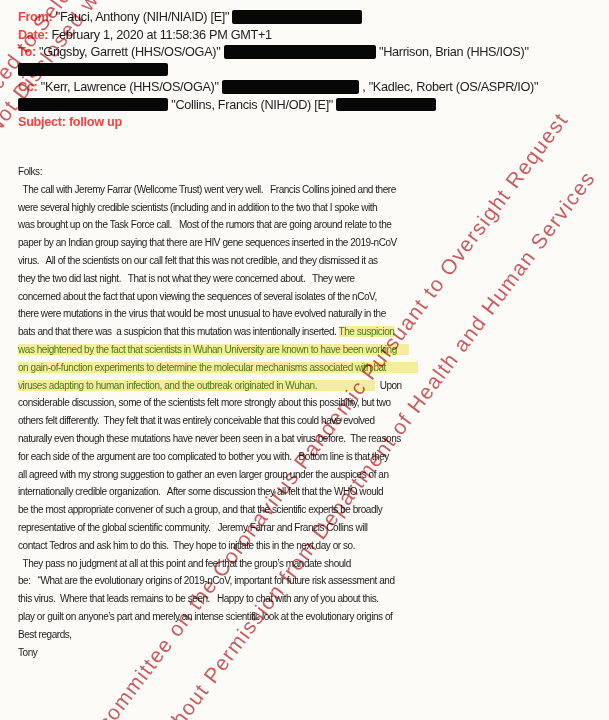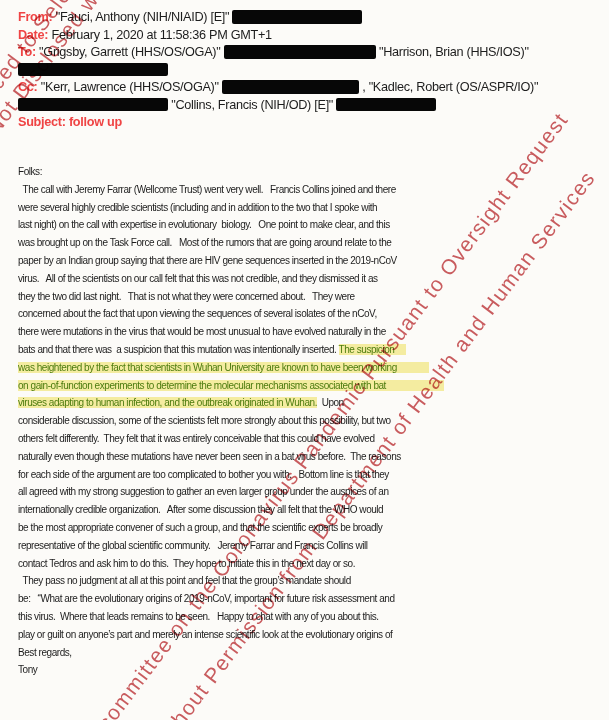--- a/index.html
+++ b/index.html
@@ -48,21 +48,20 @@
     <div class="hrow"><span class="redact rw-to2"></span></div>
     <div class="hrow"><b>Cc:</b><span> "Kerr, Lawrence (HHS/OS/OGA)" </span><span class="redact rw-cc"></span><span> , "Kadlec, Robert (OS/ASPR/IO)"</span></div>
     <div class="hrow"><span class="redact rw-cc2a"></span><span> "Collins, Francis (NIH/OD) [E]" </span><span class="redact rw-cc2b"></span></div>
     <div class="hrow"><b>Subject:</b><b> follow up</b></div>
   </div>
 
   <div class="emailbody" id="email-body">
       <div class="line"><span>Folks:</span></div>
       <div class="line"><span>  The call with Jeremy Farrar (Wellcome Trust) went very well.   Francis Collins joined and there</span></div>
       <div class="line"><span>were several highly credible scientists (including and in addition to the two that I spoke with</span></div>
-      <div class="line"><span>last night) on the call with expertise in evolutionary  biology.   One point to make clear, and this</span></div>
       <div class="line"><span>was brought up on the Task Force call.   Most of the rumors that are going around relate to the</span></div>
       <div class="line"><span>paper by an Indian group saying that there are HIV gene sequences inserted in the 2019-nCoV</span></div>
       <div class="line"><span>virus.   All of the scientists on our call felt that this was not credible, and they dismissed it as</span></div>
       <div class="line"><span>they the two did last night.   That is not what they were concerned about.   They were</span></div>
       <div class="line"><span>concerned about the fact that upon viewing the sequences of several isolates of the nCoV,</span></div>
       <div class="line"><span>there were mutations in the virus that would be most unusual to have evolved naturally in the</span></div>
       <div class="line"><span>bats and that there was  a suspicion that this mutation was intentionally inserted. </span><span class="hl">The suspicion</span></div>
       <div class="line"><span class="hl">was heightened by the fact that scientists in Wuhan University are known to have been working</span></div>
       <div class="line"><span class="hl">on gain-of-function experiments to determine the molecular mechanisms associated with bat</span></div>
       <div class="line"><span class="hl">viruses adapting to human infection, and the outbreak originated in Wuhan.</span><span>  Upon</span></div>

